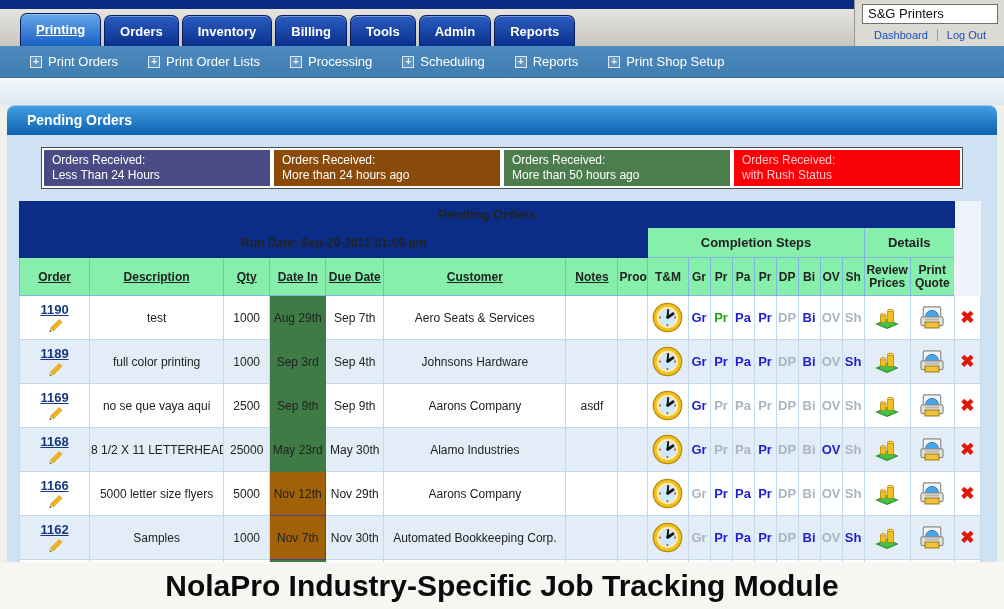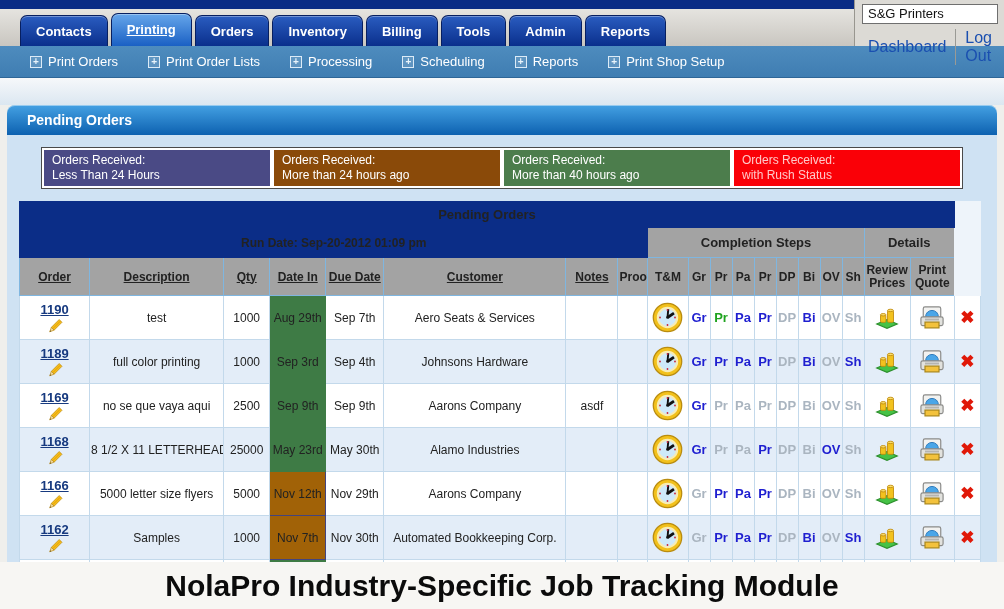--- a/index.html
+++ b/index.html
@@ -19,21 +19,21 @@
     border:1px solid #071f60; border-bottom:none;
     border-radius:7px 7px 0 0;
     color:#fff; font-weight:bold; font-size:13px;
     padding:8px 15px 7px; cursor:pointer;
     box-shadow:inset 0 1px 0 rgba(255,255,255,.35);
     white-space:nowrap;
   }
   .tab.active { background:linear-gradient(#66a6ea,#1a60c4); padding-bottom:9px;text-decoration:underline; }
   .acct { position:absolute; top:0; right:0; width:150px; height:46px; border-left:1px solid #98968f; padding:4px 6px 0 7px; background:#dcdad5; }
   .company-box { background:#fff; border:1px solid #6f6f6f; font-size:13px; color:#111; padding:1px 5px 2px; }
-  .acct-links { display:flex; justify-content:center; align-items:center; font-size:16px; margin-top:5px; }
+  .acct-links { display:flex; justify-content:center; align-items:center; font-size:11px; margin-top:5px; }
   .acct-links .alink { color:#1a4fb0; cursor:pointer; padding:0 9px; }
   .acct-links .alink + .alink { border-left:1px solid #9a9a95; }
 
   
   .menubar { height:32px; background:linear-gradient(#4e8cbe,#3f7db2); border-bottom:1px solid #2e6697;
              display:flex; align-items:center; gap:30px; padding-left:30px; color:#fff; font-size:13px; }
   .menu-item { display:flex; align-items:center; gap:6px; cursor:pointer; white-space:nowrap; }
   .plus-box { width:12px; height:12px; border:1px solid #dcebf7; background:rgba(255,255,255,.14);
               color:#eaf4fb; font-size:10px; line-height:10px; text-align:center; font-weight:bold; }
 
@@ -50,21 +50,21 @@
   
   .legend { display:flex; gap:4px; background:#fff; border:1px solid #4a4a4a; padding:2px; margin:2px 22px 12px; }
   .legend-box { flex:1; padding:3px 8px; font-size:12px; line-height:15px; }
 
   
   .grid { width:962px; border-collapse:collapse; table-layout:fixed; background:#fff; font-size:12px; }
   .grid td { border:1px solid #c3d9eb; text-align:center; vertical-align:middle; color:#222; overflow:hidden; white-space:nowrap; }
   .th-navy { background:#0b2d87; color:#fff; font-weight:bold; border:1px solid #0b2d87 !important; }
   .t-title { font-size:13px; height:26px; }
   .t-run   { font-size:12px; height:30px; }
-  .th-group, .th { background:#a3a3a3; color:#fff; font-weight:bold; border:1px solid #7fb6e0 !important; }
+  .th-group, .th { background:#86efac; color:#fff; font-weight:bold; border:1px solid #7fb6e0 !important; }
   .th-group { font-size:13px; }
   .th { font-size:12px; height:38px; }
   .th.sort { text-decoration:underline; cursor:pointer; }
   .th.wrap { white-space:normal; line-height:13px;margin-left:20px; }
   .del-head { background:#eef4fa; border:1px solid #eef4fa !important; }
   tr.row:nth-child(even) { background:#fff; }
   tr.row:nth-child(odd)  { background:#e3edf8; }
   tr.row { height:44px; }
   tr.partial { height:6px; }
   tr.partial td { border-bottom:none; }
@@ -126,21 +126,20 @@
       <rect x="2.5" y="11" width="19" height="7.5" rx="1.5" fill="#e2e2de" stroke="#8a8a88" stroke-width="1"></rect>
       <rect x="6" y="12.5" width="12" height="1.6" fill="#b4b4b0"></rect>
       <rect x="6" y="15.5" width="12" height="5" fill="#f3c23c" stroke="#a8861a" stroke-width="1"></rect>
     </symbol>
   </defs>
 </svg>
 
 <div class="chrome">
   <div class="navy-strip"></div>
   <div class="tabs">
-    <div class="tab">Contacts</div>
     <div class="tab active">Printing</div>
     <div class="tab">Orders</div>
     <div class="tab">Inventory</div>
     <div class="tab">Billing</div>
     <div class="tab">Tools</div>
     <div class="tab">Admin</div>
     <div class="tab">Reports</div>
   </div>
   <div class="acct">
     <div class="company-box">S&amp;G Printers</div>
@@ -188,21 +187,21 @@
       <div class="legend-box" style="background: rgb(74, 74, 133); color: rgb(255, 255, 255);">
         <div>Orders Received:</div>
           <div>Less Than 24 Hours</div>
       </div>
       <div class="legend-box" style="background: rgb(138, 74, 9); color: rgb(255, 255, 255);">
         <div>Orders Received:</div>
           <div>More than 24 hours ago</div>
       </div>
       <div class="legend-box" style="background: rgb(76, 125, 76); color: rgb(255, 255, 255);">
         <div>Orders Received:</div>
-          <div>More than 40 hours ago</div>
+          <div>More than 50 hours ago</div>
       </div>
       <div class="legend-box" style="background: rgb(250, 0, 7); color: rgb(255, 201, 201);">
         <div>Orders Received:</div>
           <div>with Rush Status</div>
       </div>
     </div>
 
     <table class="grid">
       <colgroup>
         <col style="width:70px">

